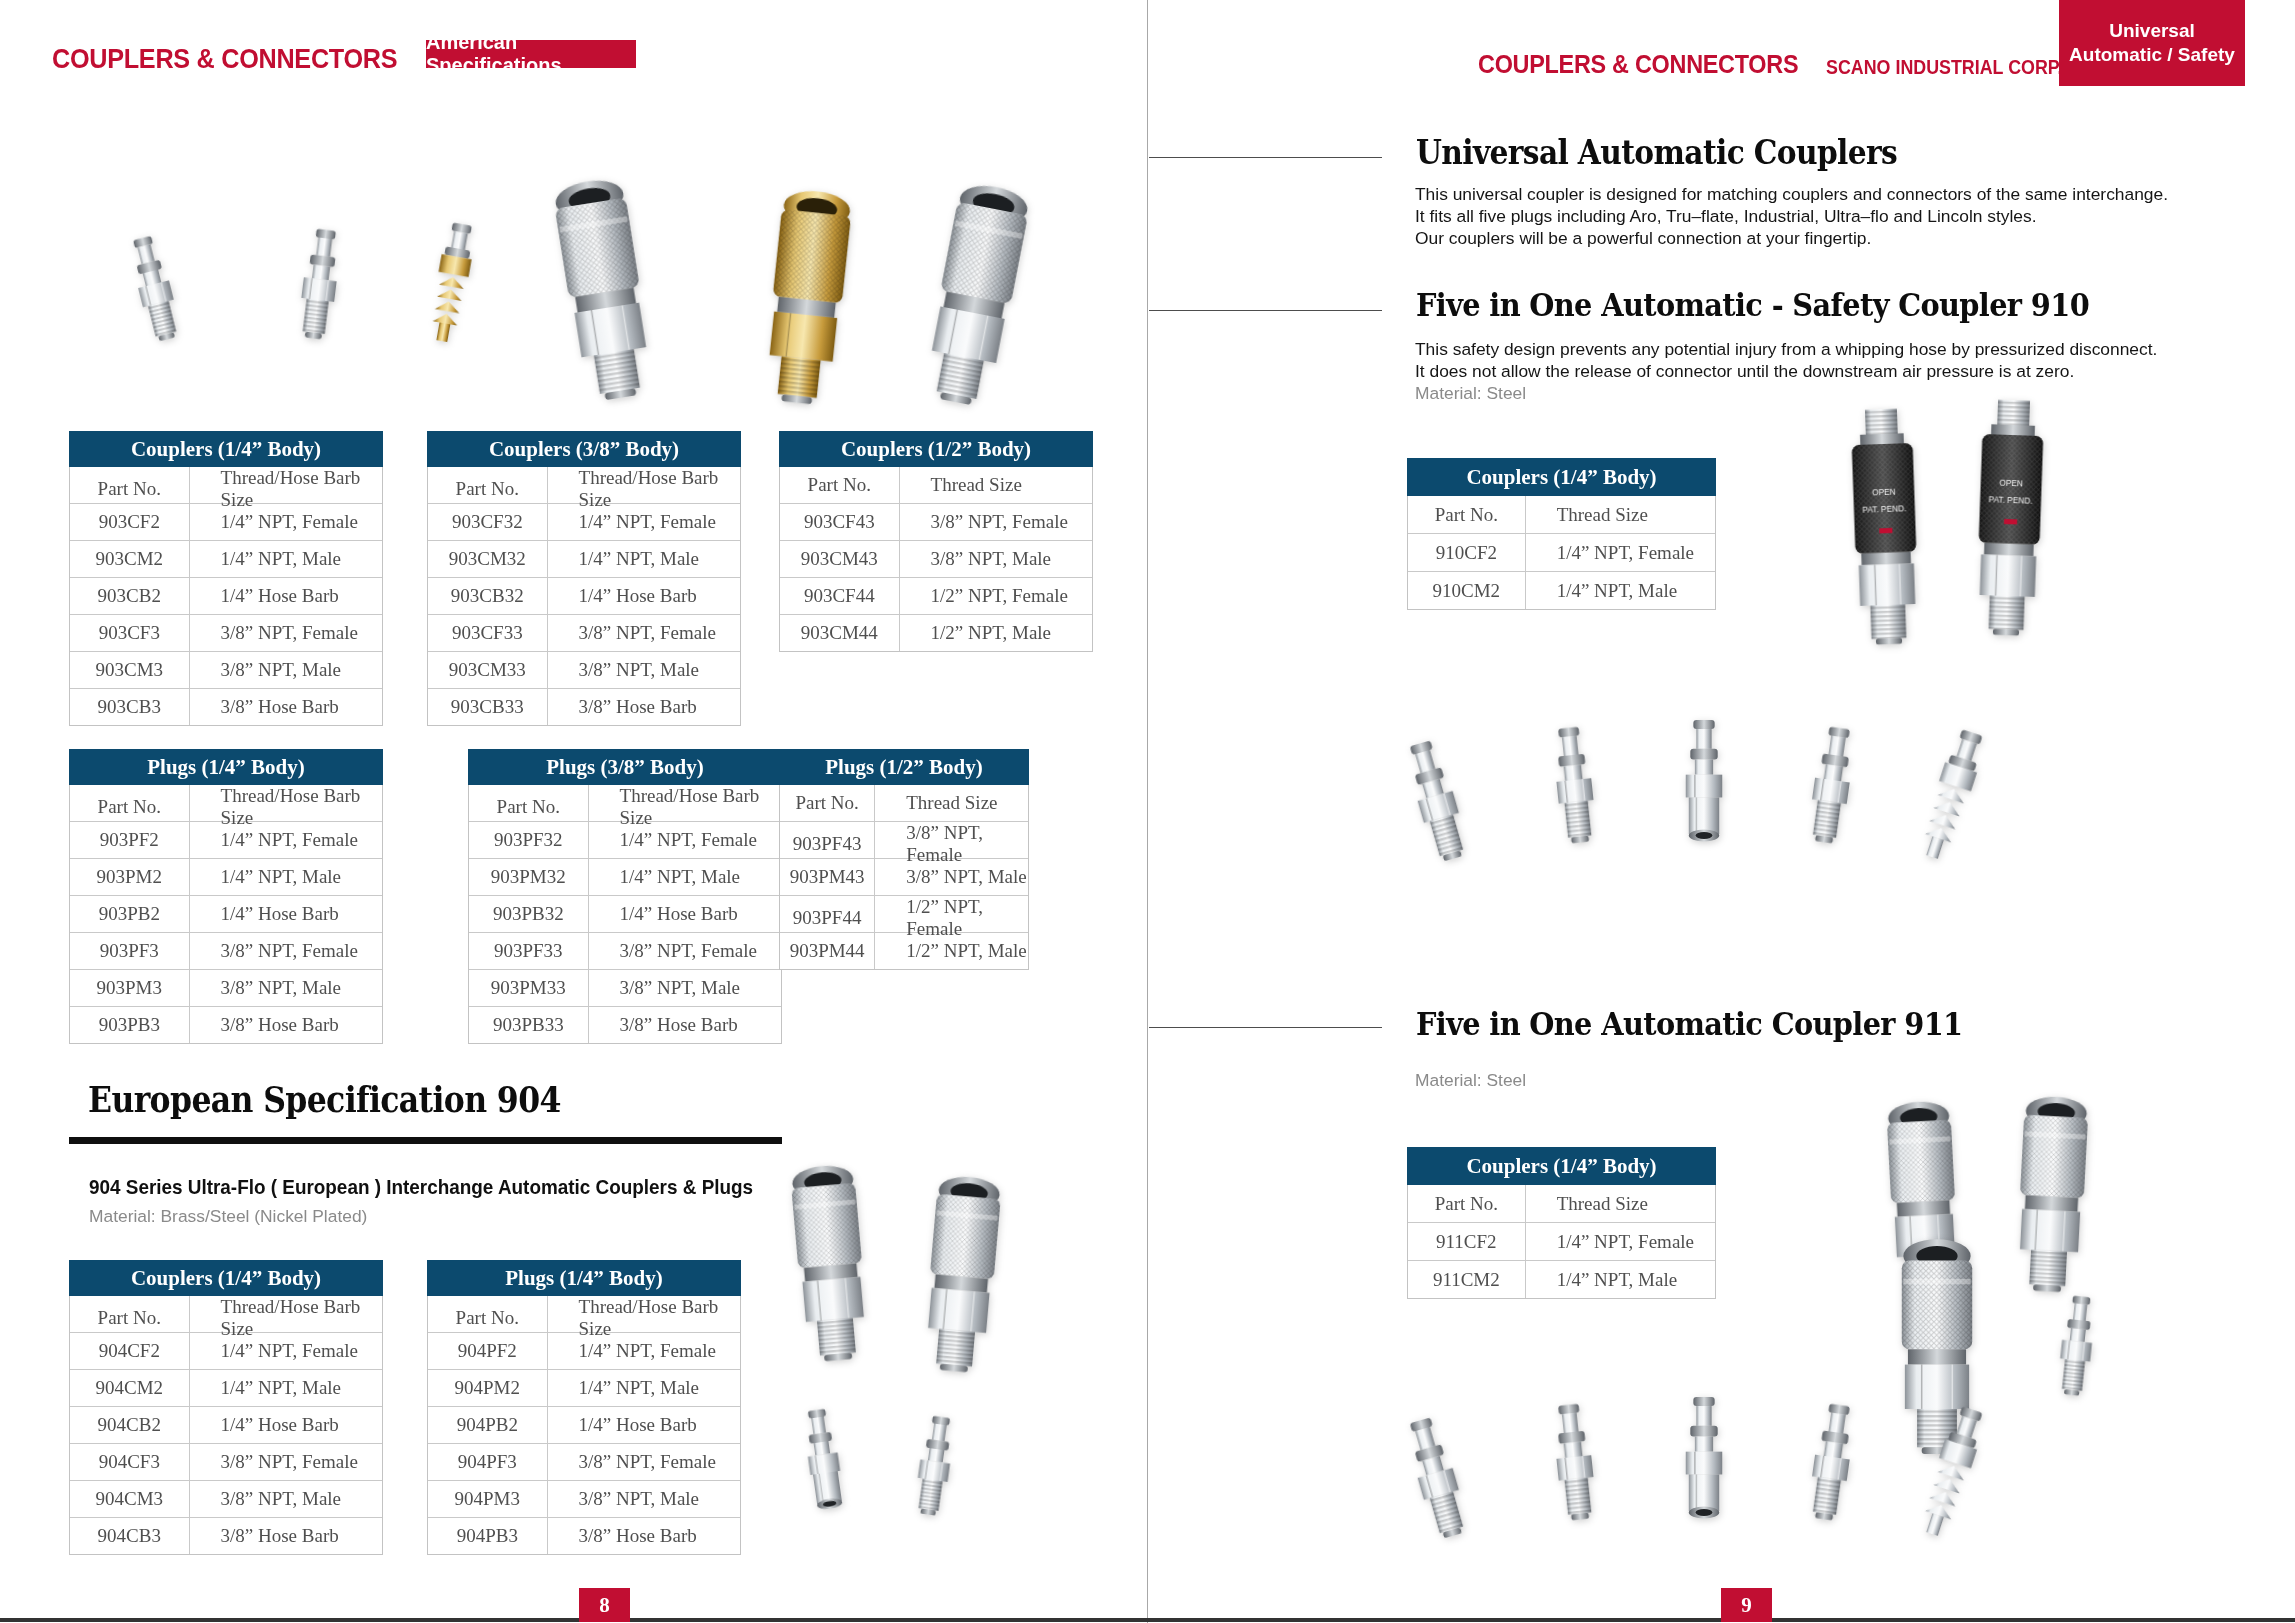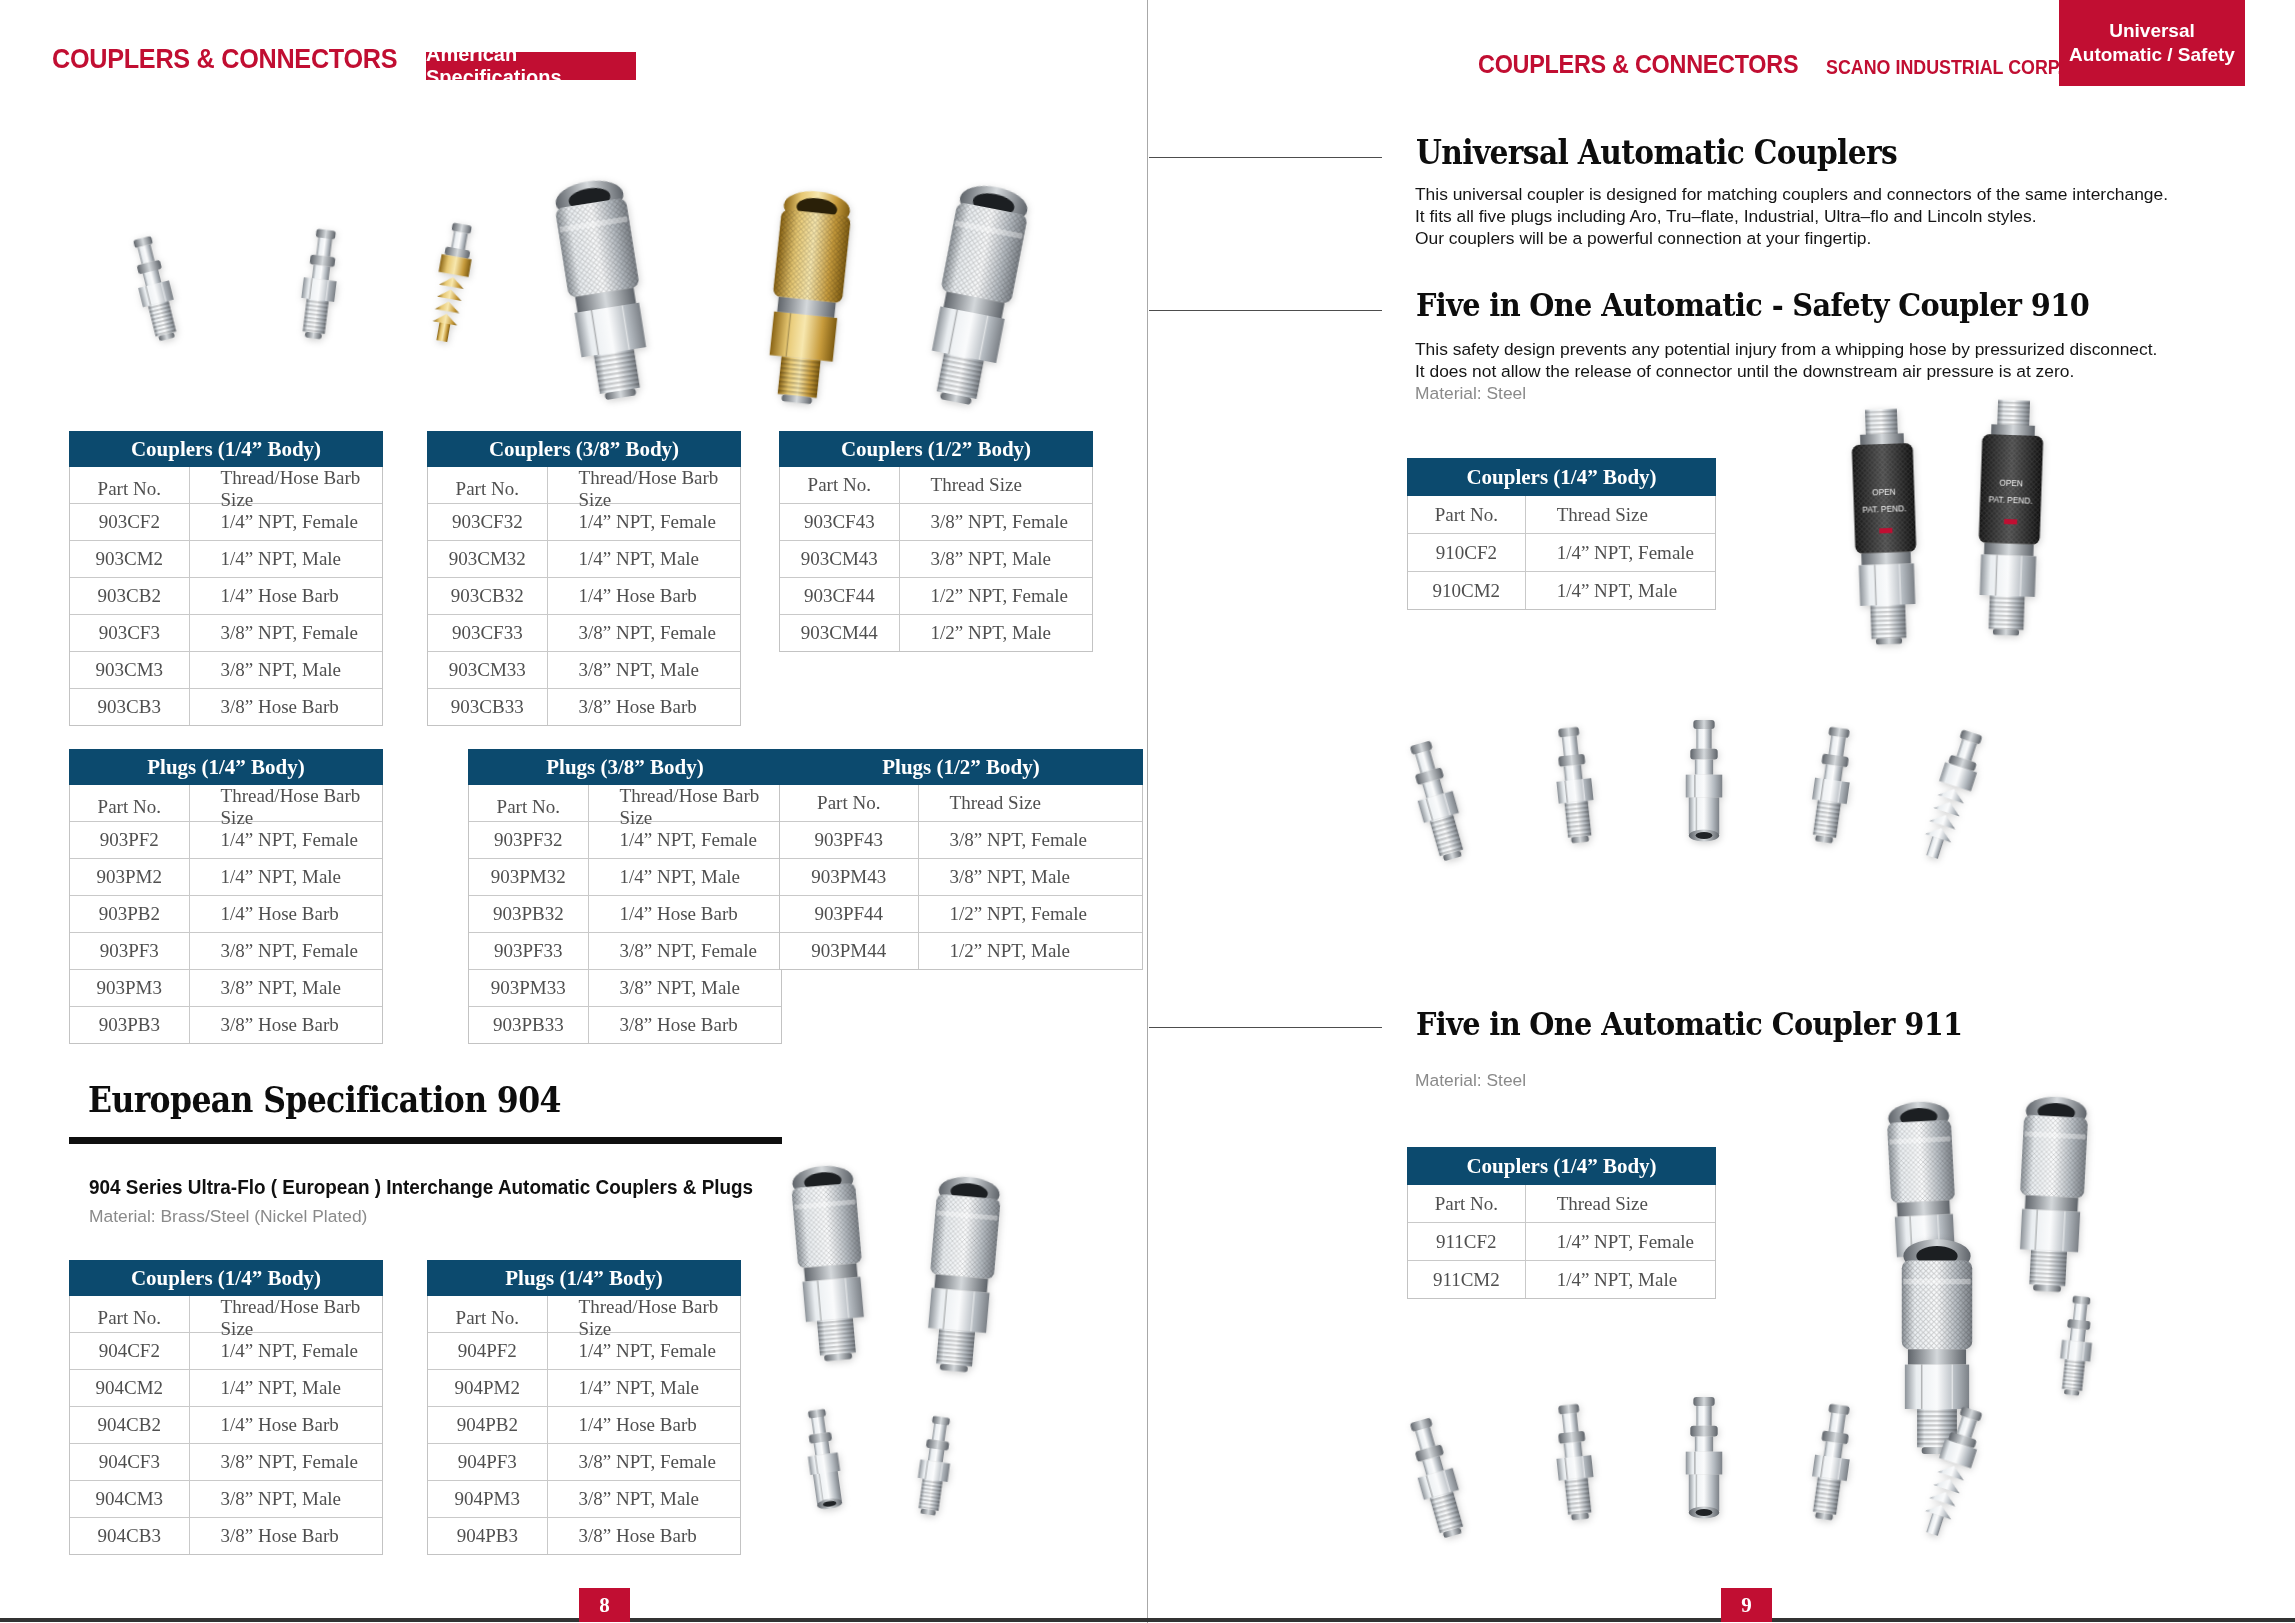--- a/index.html
+++ b/index.html
@@ -14,21 +14,21 @@
   .bottom-rule{position:absolute;left:0;top:1618px;width:100%;height:3.5px;background:#333;}
   .pagenum{position:absolute;width:51px;height:34px;background:#c10e32;color:#fff;
            display:flex;align-items:center;justify-content:center;
            font-weight:bold;font-size:21px;z-index:6;font-family:"Liberation Serif",serif;}
 
   
   .brand{color:#c10e32;font-weight:bold;font-size:28px;letter-spacing:-0.3px;white-space:nowrap;}
   .brand-r{color:#c10e32;font-weight:bold;font-size:26px;letter-spacing:-0.3px;white-space:nowrap;}
   .corp{color:#c10e32;font-weight:bold;font-size:21px;white-space:nowrap;}
   .badge{background:#c10e32;color:#fff;font-weight:bold;display:flex;align-items:center;justify-content:center;}
-  .badge-american{width:210px;height:28px;font-size:20px;margin-top:12px;}
+  .badge-american{width:210px;height:28px;font-size:20px;}
   .badge-univ{width:186px;height:86px;font-size:19px;line-height:24px;text-align:center;
               flex-direction:column;padding-top:0;box-sizing:border-box;}
 
   
   .series-title{font-weight:bold;font-size:21px;line-height:26px;color:#101010;white-space:nowrap;}
   .serif-head{font-family:"DejaVu Serif",serif;font-weight:bold;color:#0d0d0d;
               transform:scaleX(.9);transform-origin:left top;white-space:nowrap;letter-spacing:-0.7px;}
   .h-xl{font-size:35px;}
   .h-lg{font-size:33px;}
   .h-md{font-size:32px;}
@@ -366,21 +366,21 @@
           <div class="trow">
             <div class="tcell c1">903PM33</div>
             <div class="tcell c2">3/8” NPT, Male</div>
           </div>
           <div class="trow">
             <div class="tcell c1">903PB33</div>
             <div class="tcell c2">3/8” Hose Barb</div>
           </div>
         </div>
     </div>
-    <div class="ptable" style="left:779px;top:749px;width:364px;">
+    <div class="ptable" style="left:779px;top:749px;width:250px;">
       <div class="ptable-title">Plugs (1/2” Body)</div>
       <div class="ptable-body">
           <div class="trow">
             <div class="tcell c1">Part No.</div>
             <div class="tcell c2">Thread Size</div>
           </div>
           <div class="trow">
             <div class="tcell c1">903PF43</div>
             <div class="tcell c2">3/8” NPT, Female</div>
           </div>

